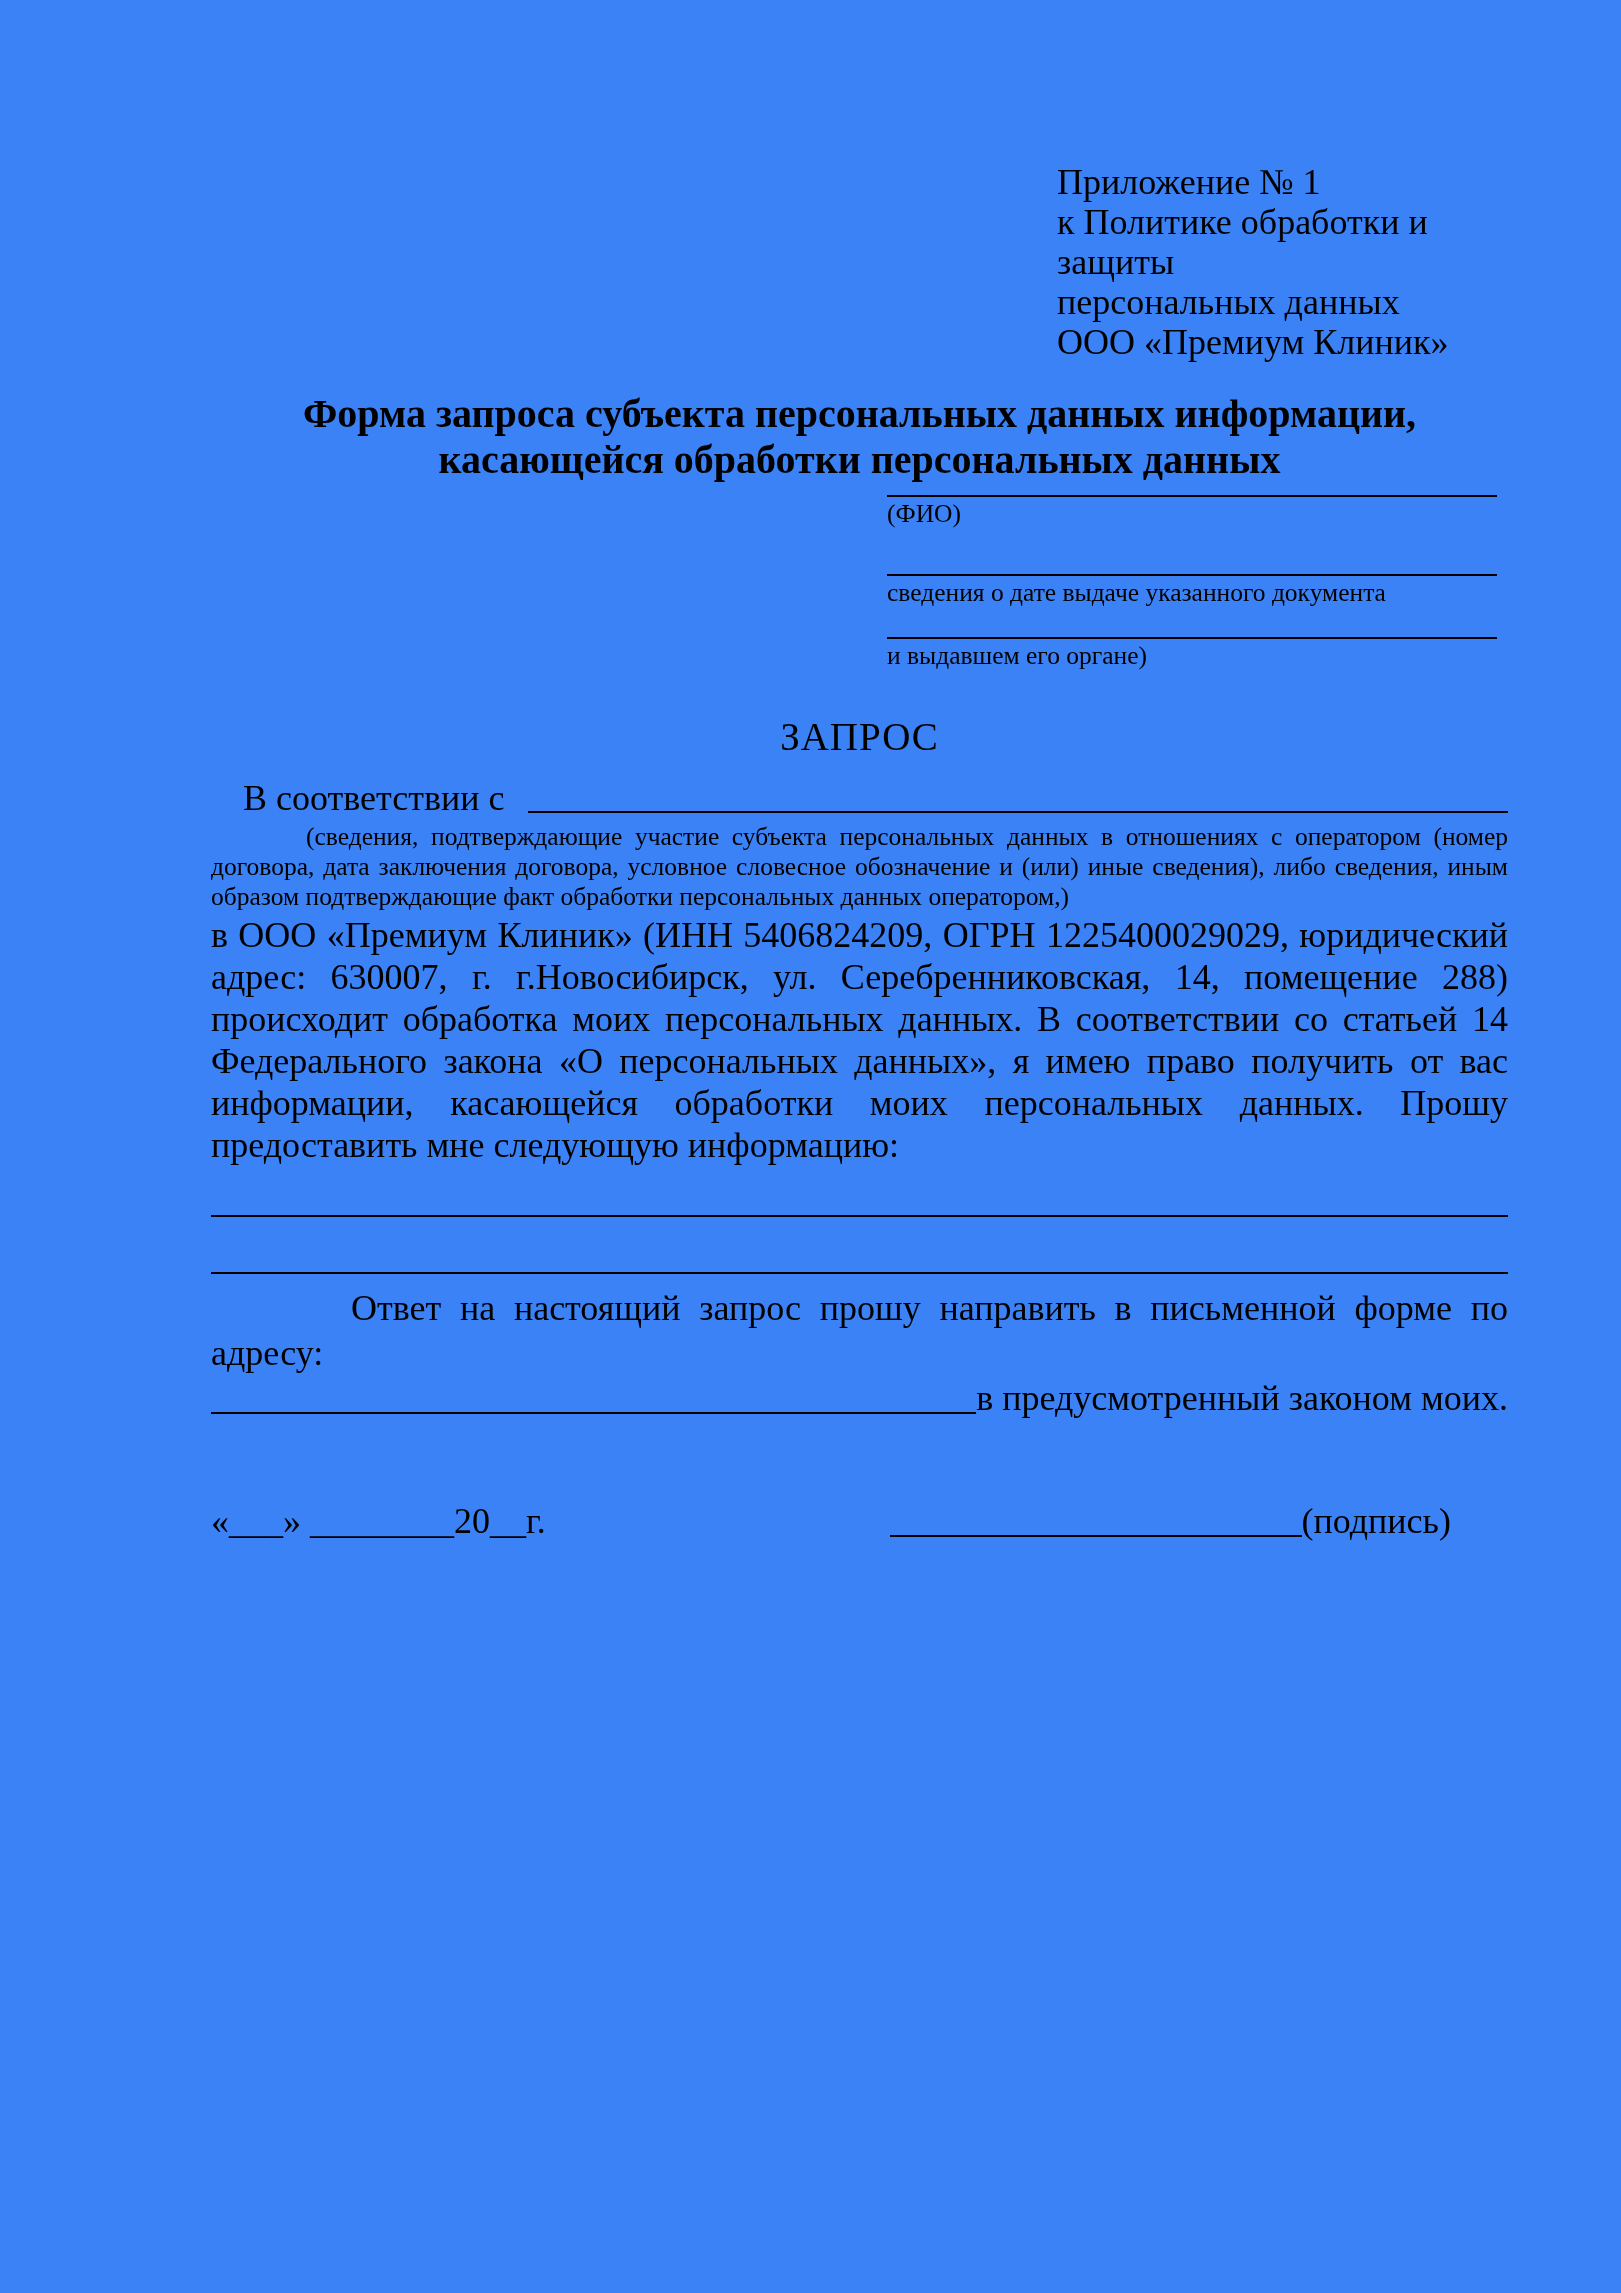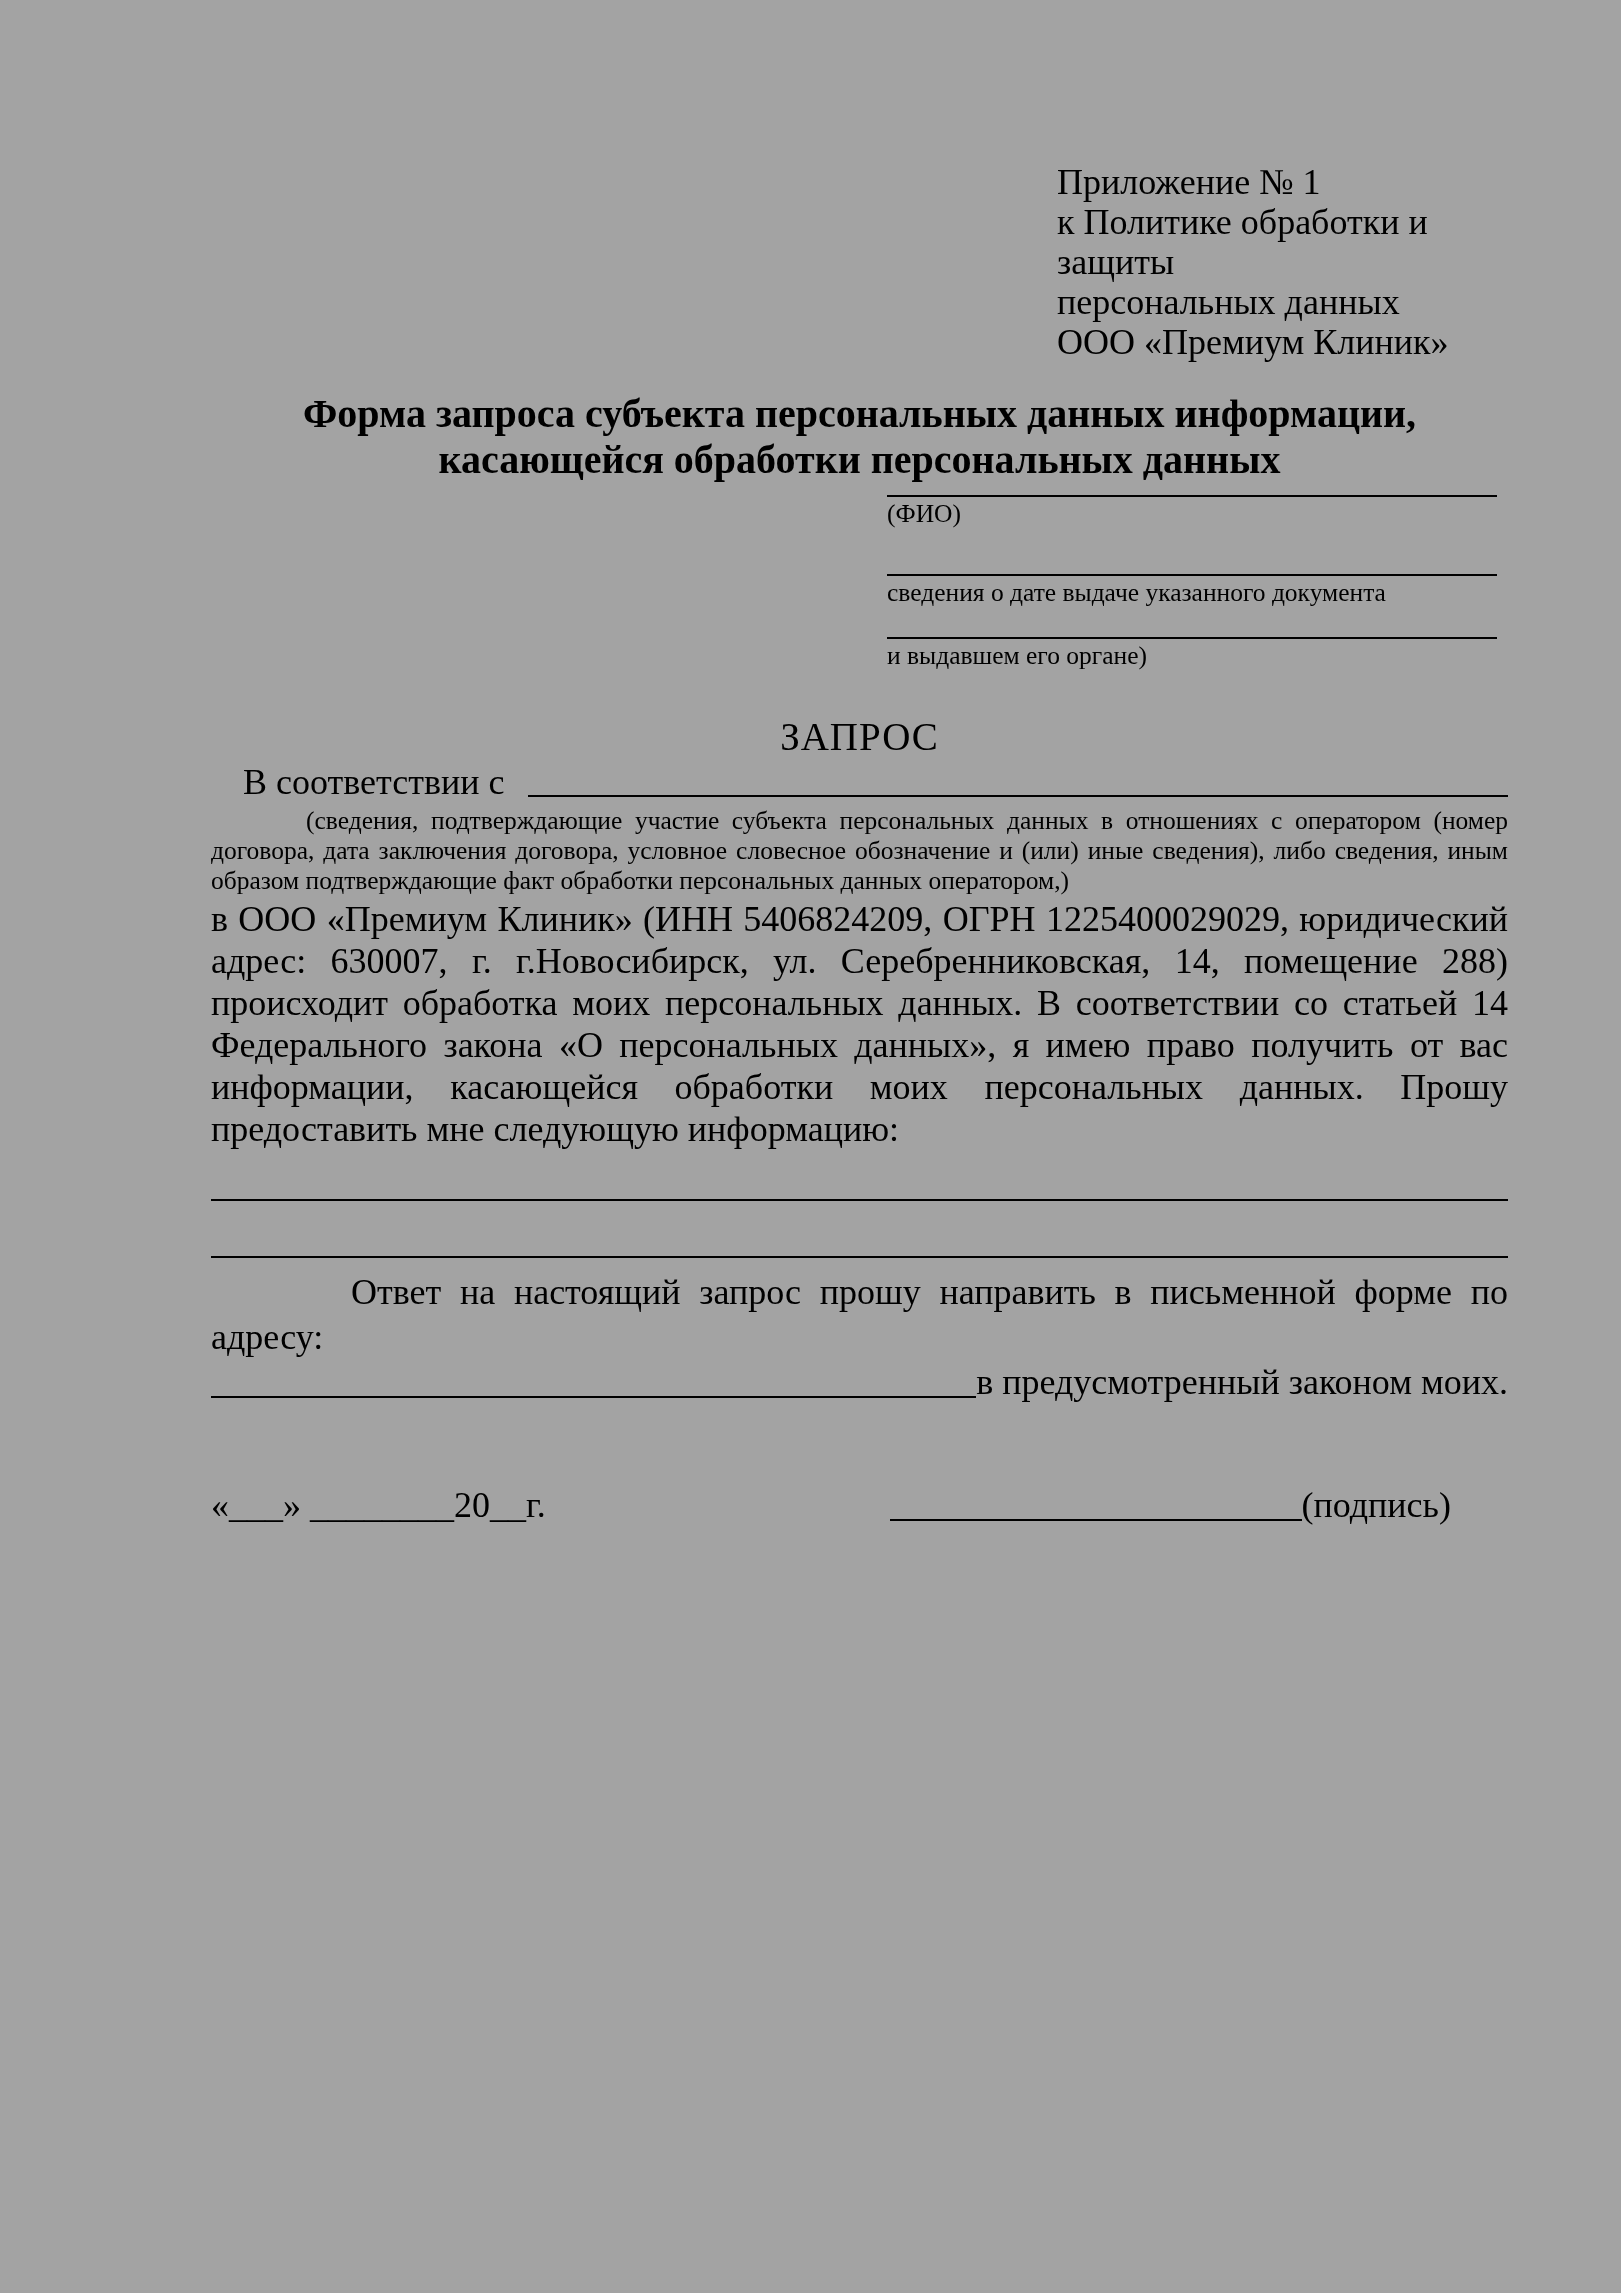--- a/index.html
+++ b/index.html
@@ -1,21 +1,21 @@
 <!DOCTYPE html>
 <html><head>
 <meta charset="utf-8">
 <style>
   html, body { margin: 0; padding: 0; background: #ffffff; }
   .page {
     position: relative;
     width: 1621px;
     height: 2294px;
     box-sizing: border-box;
-    background: #a3a3a3;
+    background: #3b82f6;
     color: #000000;
     padding: 162px 113px 59px 211px;
     font-family: "Liberation Serif", "DejaVu Serif", serif;
     font-size: 36px;
     overflow: hidden;
   }
 
   
   .annex { margin-left: 846px; line-height: 40px; }
 
@@ -29,21 +29,21 @@
   .fields { margin-left: 676px; width: 610px; }
   .field-rule { border-bottom: 2.9px solid #000; }
   .f1 .field-rule { height: 11.8px; }
   .f2 .field-rule { height: 17.6px; }
   .f3 .field-rule { height: 45px; }
   .f4 .field-rule { height: 29px; }
   .field-caption { font-size: 25.5px; line-height: 30px; padding-top: 2px; }
 
   .request-heading { margin-top: 43px; text-align: center; font-size: 39px; letter-spacing: 1px; }
 
-  .intro-row { display: flex; align-items: flex-end; margin-top: 2px; line-height: 43px; gap: 12px; }
+  .intro-row { display: flex; align-items: flex-end; margin-top: 18px; line-height: 43px; gap: 12px; }
   .intro-label { margin-left: 32px; padding-right: 11.8px; white-space: nowrap; }
   .intro-fill { flex: 1 1 auto; border-bottom: 2.9px solid #000; margin-bottom: 6.9px; }
 
   .note { margin-top: 2px; font-size: 25.5px; line-height: 30px; text-align: justify; text-indent: 95px; }
 
   .body-par { margin-top: 2px; text-align: justify; line-height: 42px; }
 
   .blank-line { border-bottom: 2.9px solid #000; }
   .bl1 { margin-top: 49px; }
   .bl2 { margin-top: 55px; }

